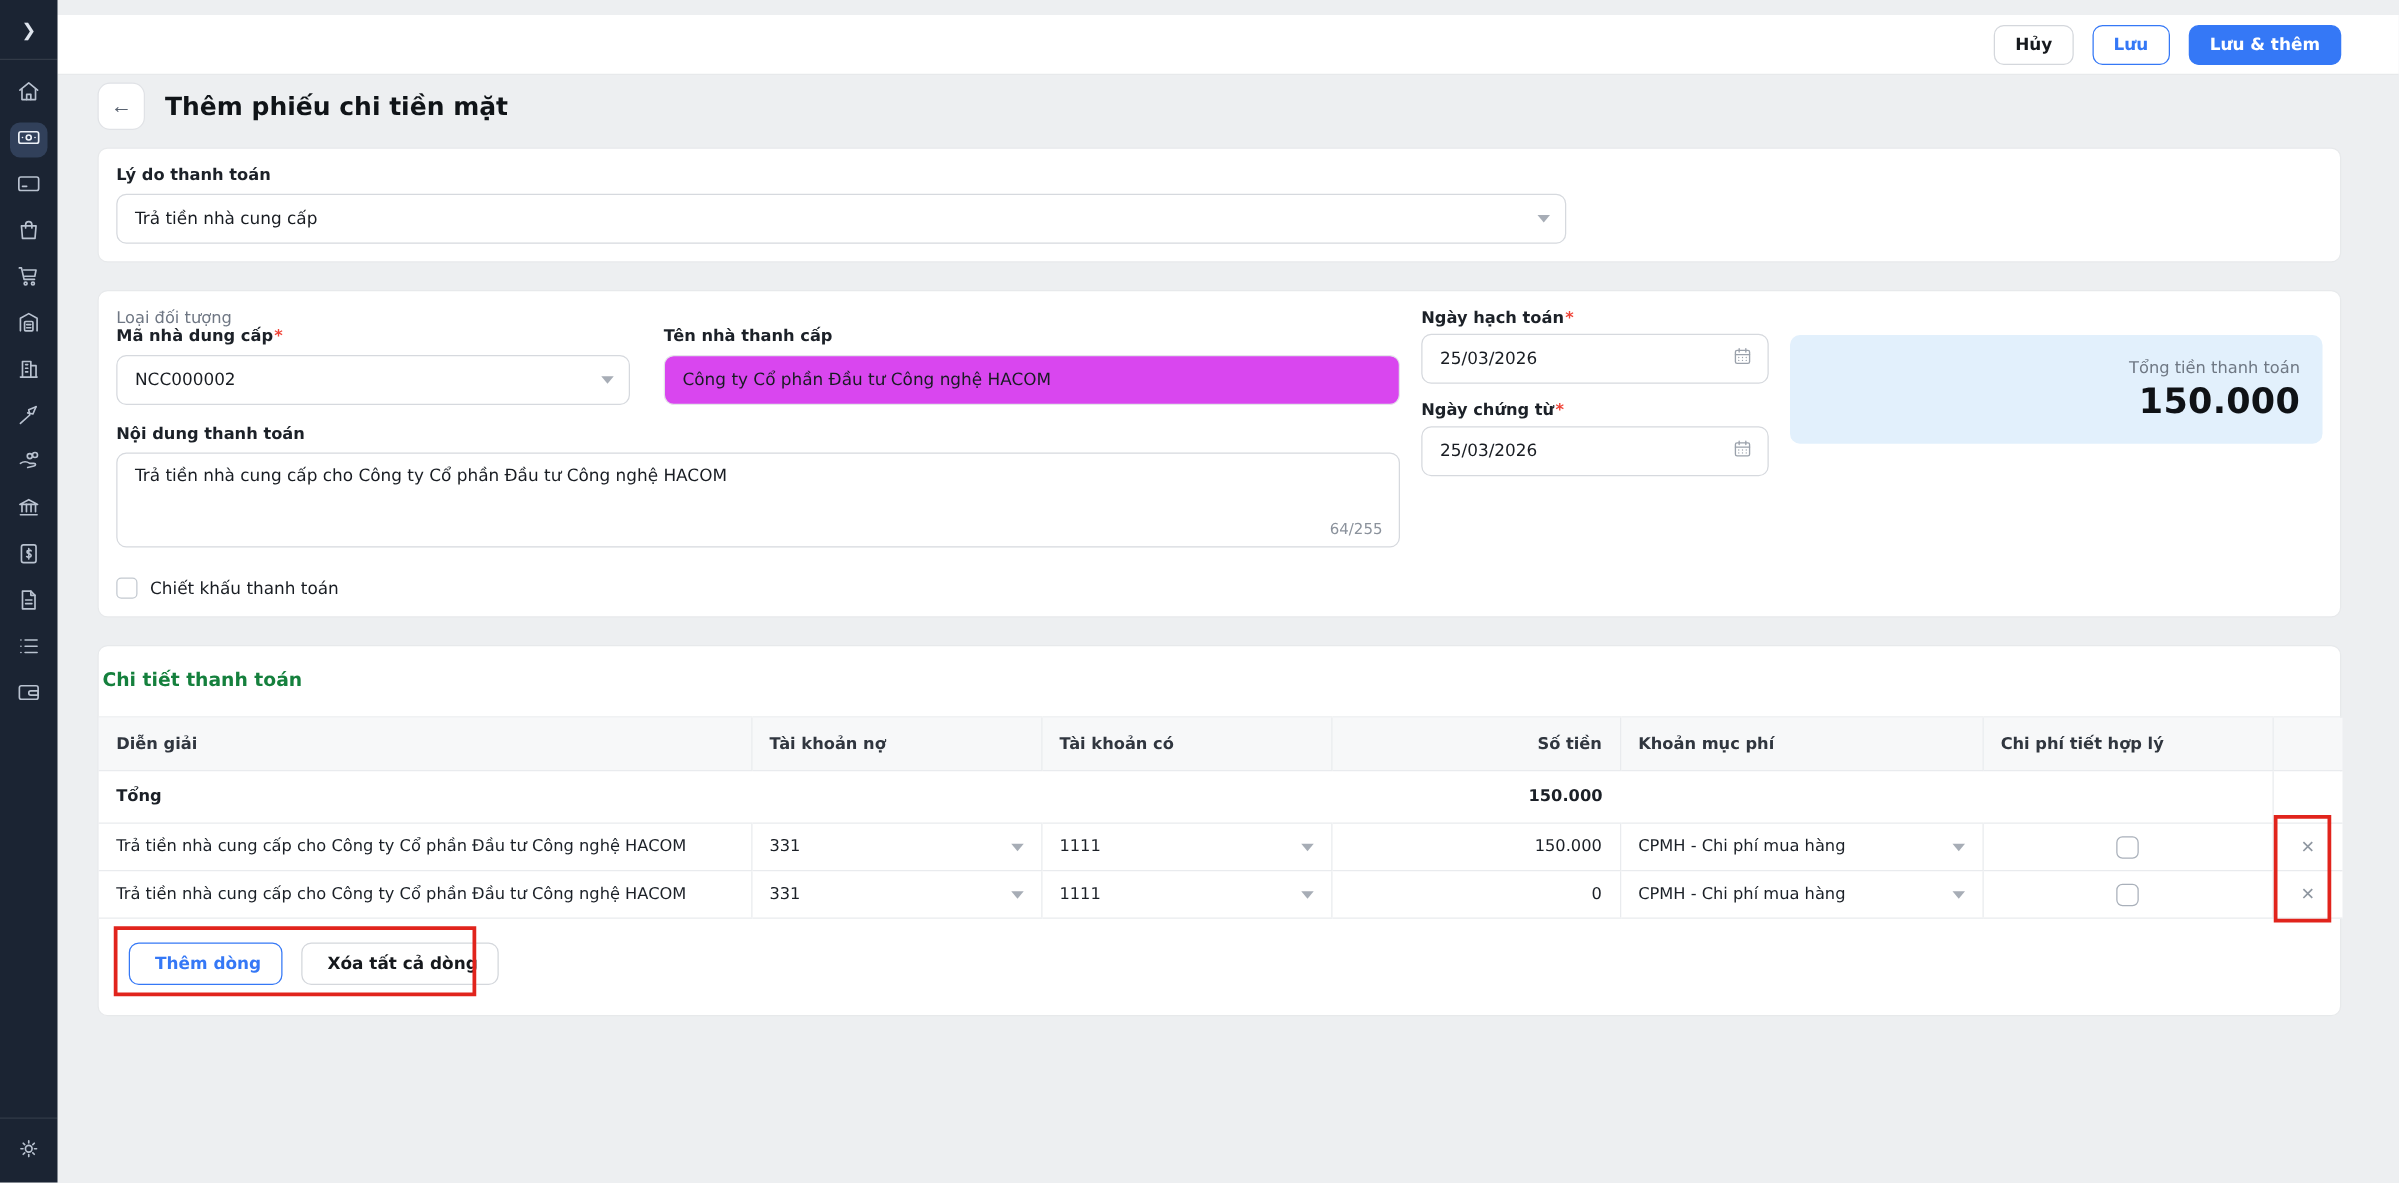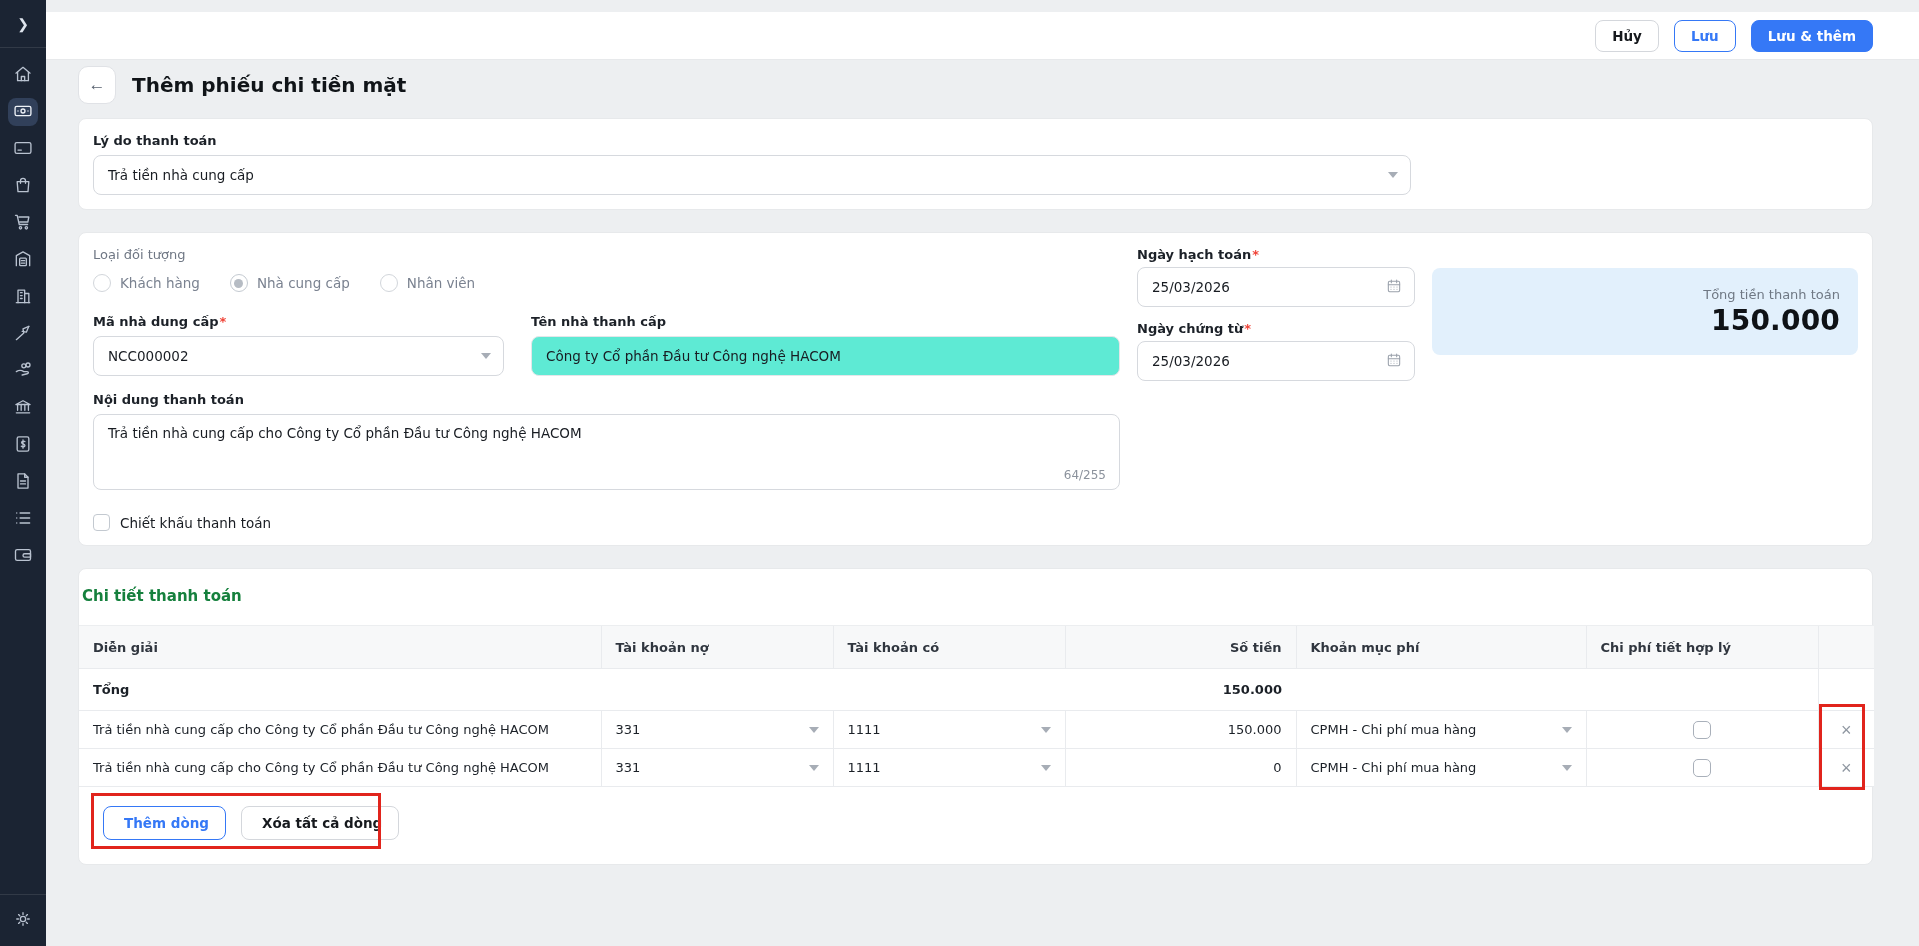--- a/index.html
+++ b/index.html
@@ -30,26 +30,26 @@
   .page-title { font-size:20px; font-weight:700; color:#101418; }
 
   .card { margin:14px 46px 0 32px; background:#fff; border:1px solid #e7e9eb; border-radius:8px; padding:14px; }
   .card + .card { margin-top:22px; }
 
   .f-label { display:block; font-size:13px; font-weight:700; color:#1c2128; margin-bottom:7px; }
   .f-label .req { color:#f04438; margin-left:1px; }
   .f-label.muted { color:#6f7784; font-weight:400; }
 
   .select, .input { height:40px; border:1px solid #d6d9de; border-radius:8px; background:#fff; display:flex; align-items:center; justify-content:space-between; padding:0 12px 0 14px; color:#181c22; cursor:pointer; }
-  .input.disabled, .select.disabled { background:#5eead4; border-color:#e4e6e9; cursor:default; }
+  .input.disabled, .select.disabled { background:#d946ef; border-color:#e4e6e9; cursor:default; }
   .chev { width:0; height:0; border-left:5px solid transparent; border-right:5px solid transparent; border-top:6px solid #a7adb6; flex:0 0 auto; margin-left:8px; }
   .cal-icon svg { stroke:#9aa1ab; fill:none; stroke-width:1.6; stroke-linecap:round; }
 
   
-  .reason-select { width:1318px; }
+  .reason-select { width:1160px; }
 
   
   .info-grid { display:grid; grid-template-columns:1fr 278px 426px; column-gap:17px; align-items:start; }
   .radios { display:flex; gap:30px; margin:12px 0 22px 0; }
   .radio-opt { display:flex; align-items:center; gap:9px; color:#7a московC; }
   .radio-opt { color:#7a8290; cursor:default; }
   .radio { width:18px; height:18px; border-radius:50%; border:1.5px solid #d2d6db; background:#fff; position:relative; flex:0 0 auto; }
   .radio.checked { border-color:#c4cad1; }
   .radio.checked::after { content:""; position:absolute; left:50%; top:50%; width:9px; height:9px; margin:-4.5px 0 0 -4.5px; border-radius:50%; background:#b6bcc4; }
   .pair-row { display:grid; grid-template-columns:411px 1fr; column-gap:27px; margin-bottom:16px; }
@@ -220,34 +220,20 @@
       <span>Trả tiền nhà cung cấp</span>
       <span class="chev"></span>
     </div>
   </section>
 
   <section class="card">
     <div class="info-grid">
 
       <div class="lcol">
         <label class="f-label muted" style="margin-bottom:0">Loại đối tượng</label>
-        <div class="radios">
-          <span class="radio-opt">
-            <span class="radio"></span>
-            <span>Khách hàng</span>
-          </span>
-          <span class="radio-opt">
-            <span class="radio checked"></span>
-            <span>Nhà cung cấp</span>
-          </span>
-          <span class="radio-opt">
-            <span class="radio"></span>
-            <span>Nhân viên</span>
-          </span>
-        </div>
 
         <div class="pair-row">
           <div class="field">
             <label class="f-label"><span>Mã nhà dung cấp</span><span class="req">*</span></label>
             <div class="select">
               <span>NCC000002</span>
               <span class="chev"></span>
             </div>
           </div>
           <div class="field">

